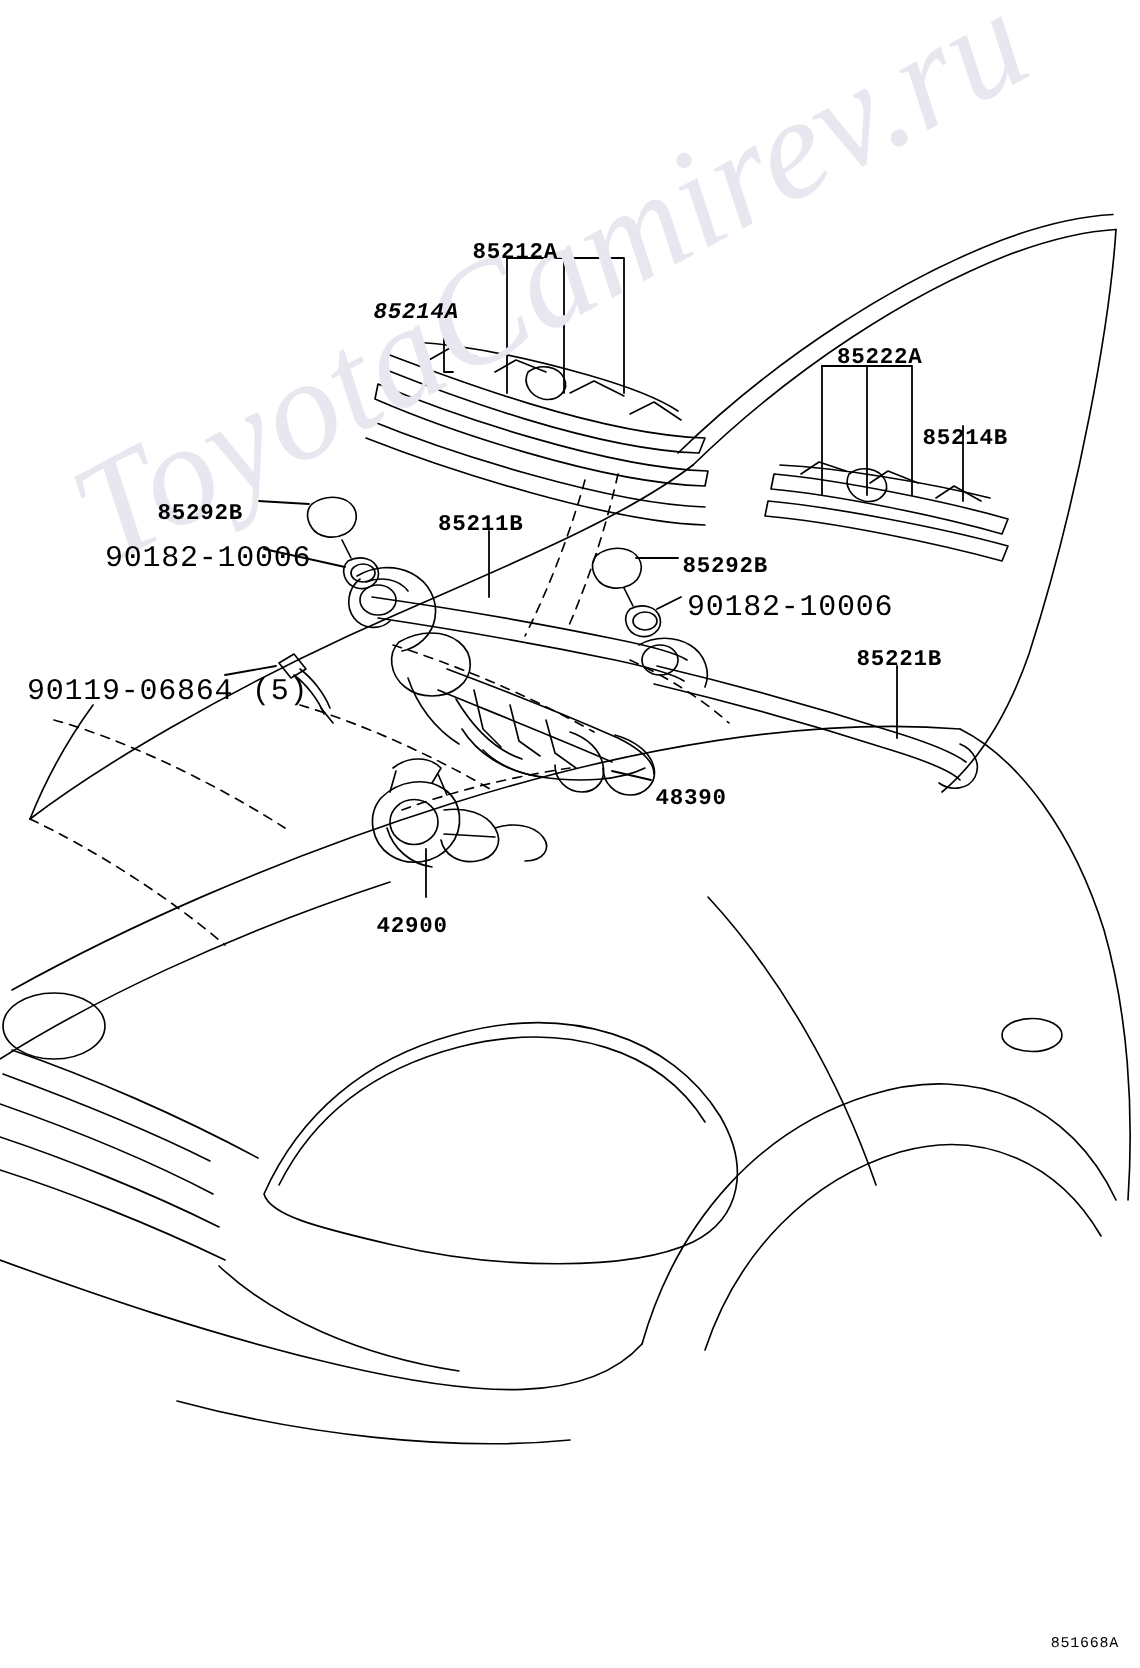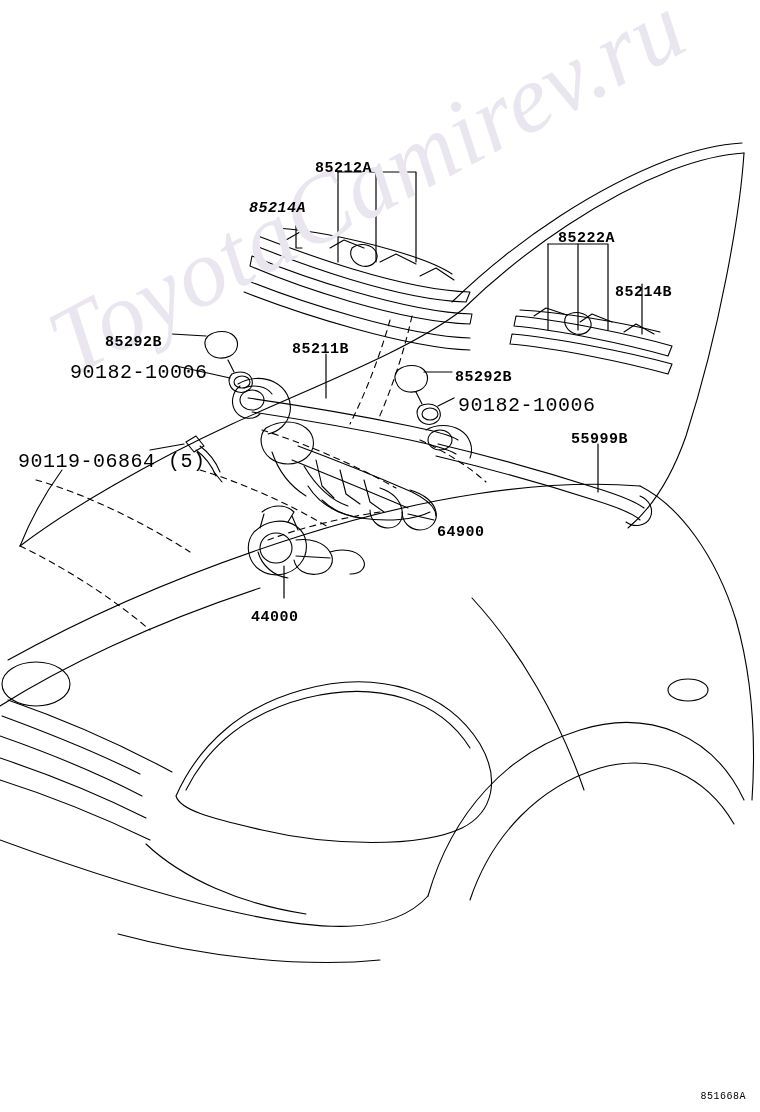--- a/index.html
+++ b/index.html
@@ -251,19 +251,19 @@
 
   <div class="label" style="left:315px; top:160px;">85212A</div>
   <div class="label" style="left:249px; top:200px;font-style:italic;">85214A</div>
   <div class="label" style="left:558px; top:230px;">85222A</div>
   <div class="label" style="left:615px; top:284px;">85214B</div>
   <div class="label" style="left:105px; top:334px;">85292B</div>
   <div class="label small" style="left:70px; top:361px;">90182-10006</div>
   <div class="label" style="left:292px; top:341px;">85211B</div>
   <div class="label" style="left:455px; top:369px;">85292B</div>
   <div class="label small" style="left:458px; top:394px;">90182-10006</div>
-  <div class="label" style="left:571px; top:431px;">55999B</div>
+  <div class="label" style="left:571px; top:431px;">85221B</div>
   <div class="label small" style="left:18px; top:450px;">90119-06864 (5)</div>
-  <div class="label" style="left:437px; top:524px;">64900</div>
-  <div class="label" style="left:251px; top:609px;">44000</div>
+  <div class="label" style="left:437px; top:524px;">48390</div>
+  <div class="label" style="left:251px; top:609px;">42900</div>
 
   <div class="figcode">851668A</div>
 </div>
 
 </body></html>

